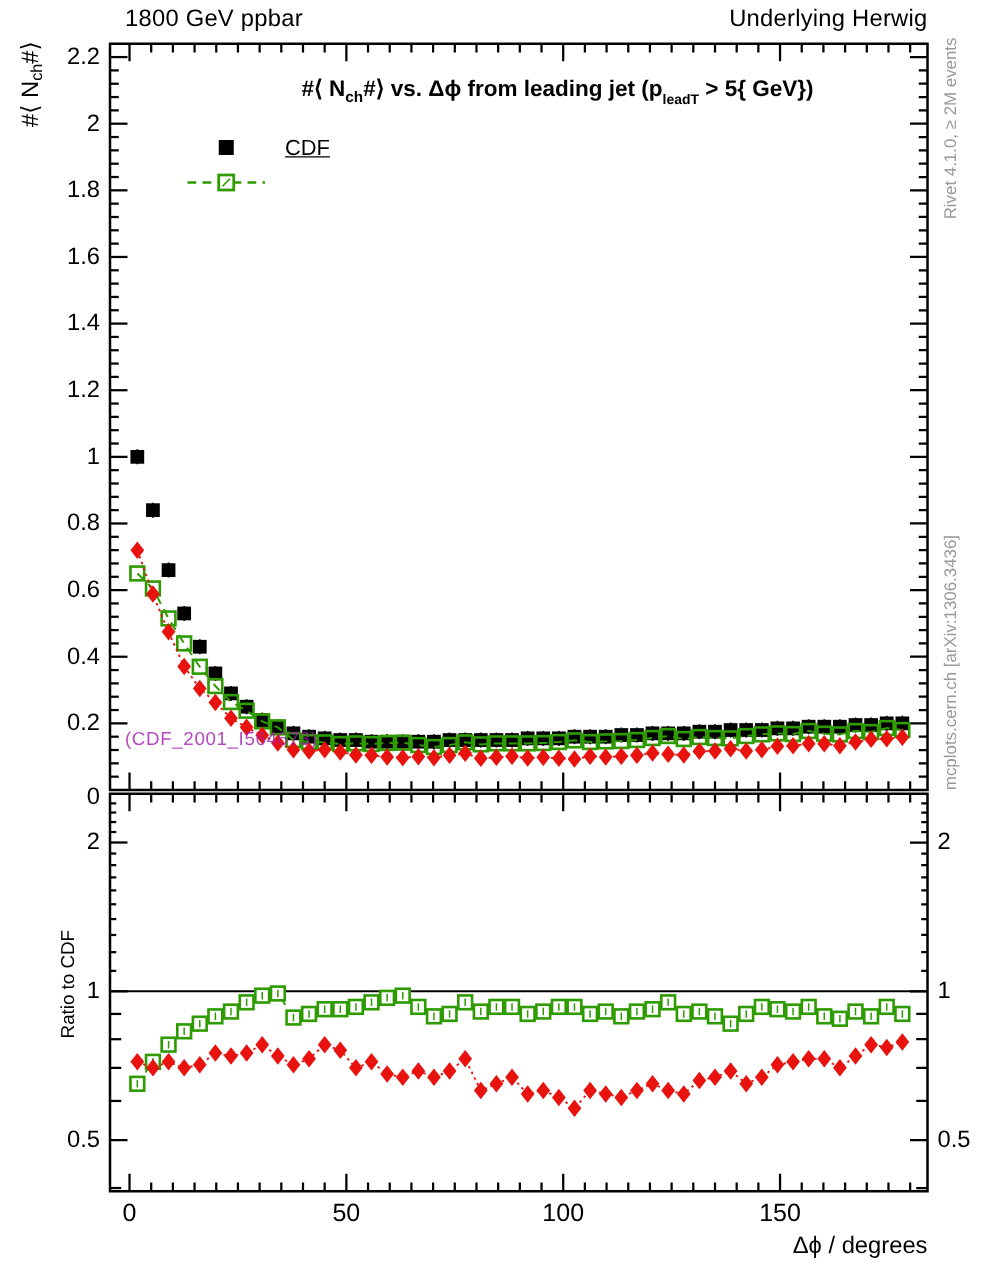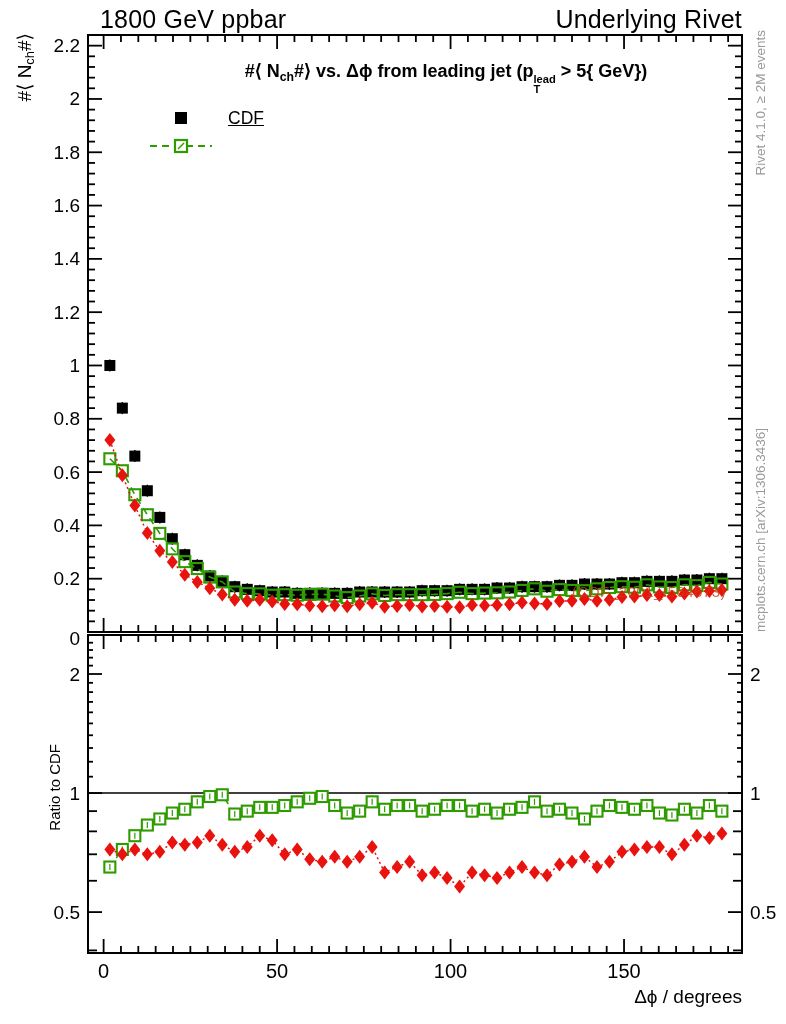--- a/index.html
+++ b/index.html
@@ -1,31 +1,31 @@
 <!DOCTYPE html>
 <html><head>
 <meta charset="utf-8">
 <style>
   html,body{margin:0;padding:0;background:#fff;}
   .page{position:relative;width:786px;height:1024px;background:#fff;overflow:hidden;
         font-family:"Liberation Sans",sans-serif;color:#000;}
   .page svg.canvas{position:absolute;left:0;top:0;}
-  .hdr{position:absolute;top:5px;font-size:25px;letter-spacing:0.2px;}
+  .hdr{position:absolute;top:5px;font-size:19px;letter-spacing:0.2px;}
   .hdr.left{left:100px;}
   .hdr.right{right:44px;text-align:right;}
   .plot-title{position:absolute;left:88px;width:716px;top:60px;text-align:center;
               font-size:18px;white-space:nowrap;font-weight:bold;}
   .sub{font-size:68%;vertical-align:-0.35em;}
-  .stack{display:inline-flex;flex-direction:column;align-items:flex-start;
+  .stack{display:inline-flex;flex-direction:row;align-items:flex-start;
          font-size:62%;line-height:0.95;vertical-align:-0.5em;}
   .legend{position:absolute;left:148px;top:104px;}
   .legend-row{display:flex;align-items:center;height:28px;text-decoration:underline;}
   .legend-label{margin-left:14px;font-size:17.5px;white-space:nowrap;}
-  .watermark{position:absolute;left:72px;width:654px;top:583px;text-align:right;
-             font-size:15px;letter-spacing:0.5px;color:#c2410c;opacity:0.8;white-space:nowrap;}
+  .watermark{position:absolute;left:100px;width:654px;top:583px;text-align:left;
+             font-size:15px;letter-spacing:0.5px;color:#a21caf;opacity:0.8;white-space:nowrap;}
   .vtext{position:absolute;writing-mode:vertical-rl;transform:rotate(180deg);
          white-space:nowrap;}
   .side-note{font-size:13.5px;color:#999;}
   .ylabel-main{left:14px;top:33px;font-size:19px;color:#000;}
   .ylabel-ratio{left:46px;top:744px;font-size:15px;color:#000;}
   .xlabel{position:absolute;right:44px;top:986px;font-size:19px;}
 </style>
 </head>
 <body>
 
@@ -835,21 +835,21 @@
           <polygon points="696.8965517241379,828.7145932888582 702.3965517241379,835.7145932888582 696.8965517241379,842.7145932888582 691.3965517241379,835.7145932888582" fill="#e8130f"></polygon>
           <line x1="709.3867374005305" y1="831.9305630859328" x2="709.3867374005305" y2="843.9305630859328" stroke="#e8130f" stroke-width="1.3"></line>
           <polygon points="709.3867374005305,830.9305630859328 714.8867374005305,837.9305630859328 709.3867374005305,844.9305630859328 703.8867374005305,837.9305630859328" fill="#e8130f"></polygon>
           <line x1="721.876923076923" y1="827.5268531748394" x2="721.876923076923" y2="839.5268531748394" stroke="#e8130f" stroke-width="1.3"></line>
           <polygon points="721.876923076923,826.5268531748394 727.376923076923,833.5268531748394 721.876923076923,840.5268531748394 716.376923076923,833.5268531748394" fill="#e8130f"></polygon>
         </g>
       </g>
     </svg>
 
   <div class="hdr left">1800 GeV ppbar</div>
-  <div class="hdr right">Underlying Rivet</div>
+  <div class="hdr right">Underlying Herwig</div>
 
   <div class="plot-title"><span>#⟨ N</span><span class="sub">ch</span><span>#⟩ vs. Δϕ from leading jet  (p</span><span class="stack">
         <span>lead</span>
         <span>T</span>
       </span><span> &gt; 5{ GeV})</span></div>
 
   <div class="vtext ylabel-main"><span>#⟨ N</span><span class="sub">ch</span><span>#⟩</span></div>
 
   <div class="vtext ylabel-ratio">Ratio to CDF</div>
 

